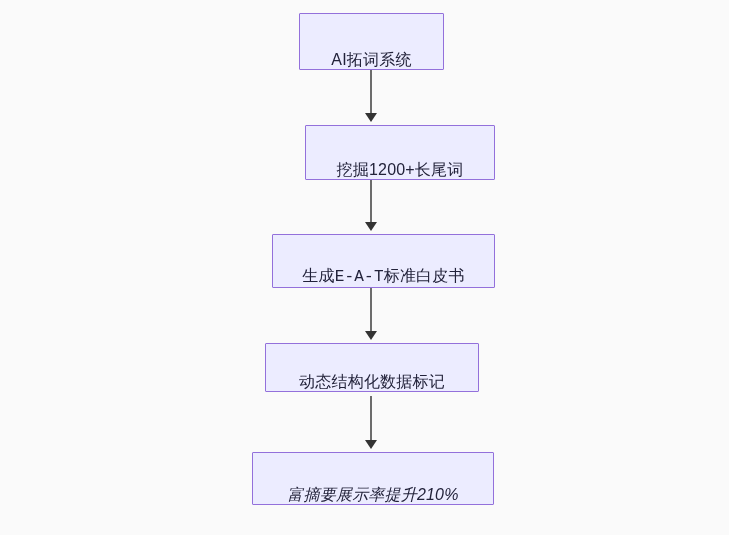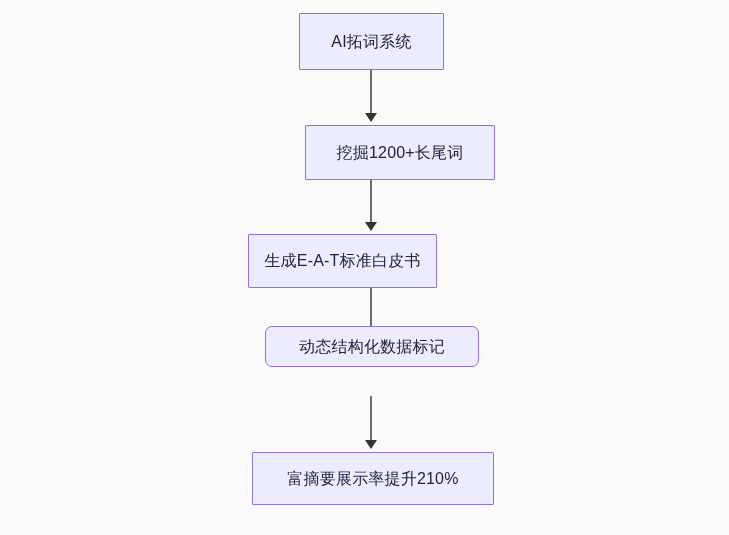--- a/index.html
+++ b/index.html
@@ -18,21 +18,21 @@
     width: 729px;
     height: 535px;
   }
   .node {
     position: absolute;
     box-sizing: border-box;
     background: #ececff;
     border: 1.6px solid #9370db;
     border-radius: 1px;
     display: flex;
-    align-items: center;
+    align-items: flex-end;
     justify-content: center;
     color: #22223a;
     font-size: 16px;
     line-height: 1.2;
     letter-spacing: 0.2px;
     white-space: nowrap;
   }
   .edge {
     position: absolute;
     width: 0;
@@ -65,25 +65,25 @@
   <div class="arrowhead" style="left:364.5px; top:440px;"></div>
 
   <div class="node" style="left:299px; top:13px; width:145px; height:57px;">
     <span>AI拓词系统</span>
   </div>
 
   <div class="node" style="left:276px; top:125px; width:190px; height:55px;margin-left:29px;">
     <span>挖掘1200+长尾词</span>
   </div>
 
-  <div class="node" style="left:248px; top:234px; width:189px; height:54px;">
+  <div class="node" style="left:272px; top:234px; width:223px; height:54px;font-family:Liberation Mono, monospace;">
     <span>生成E-A-T标准白皮书</span>
   </div>
 
-  <div class="node" style="left:265px; top:326px; width:214px; height:41px;border-radius:7px;">
+  <div class="node" style="left:265px; top:343px; width:214px; height:49px;">
     <span>动态结构化数据标记</span>
   </div>
 
-  <div class="node" style="left:252px; top:452px; width:242px; height:53px;">
+  <div class="node" style="left:252px; top:452px; width:242px; height:53px;font-style:italic;">
     <span>富摘要展示率提升210%</span>
   </div>
 
 </div>
 
 </body></html>

